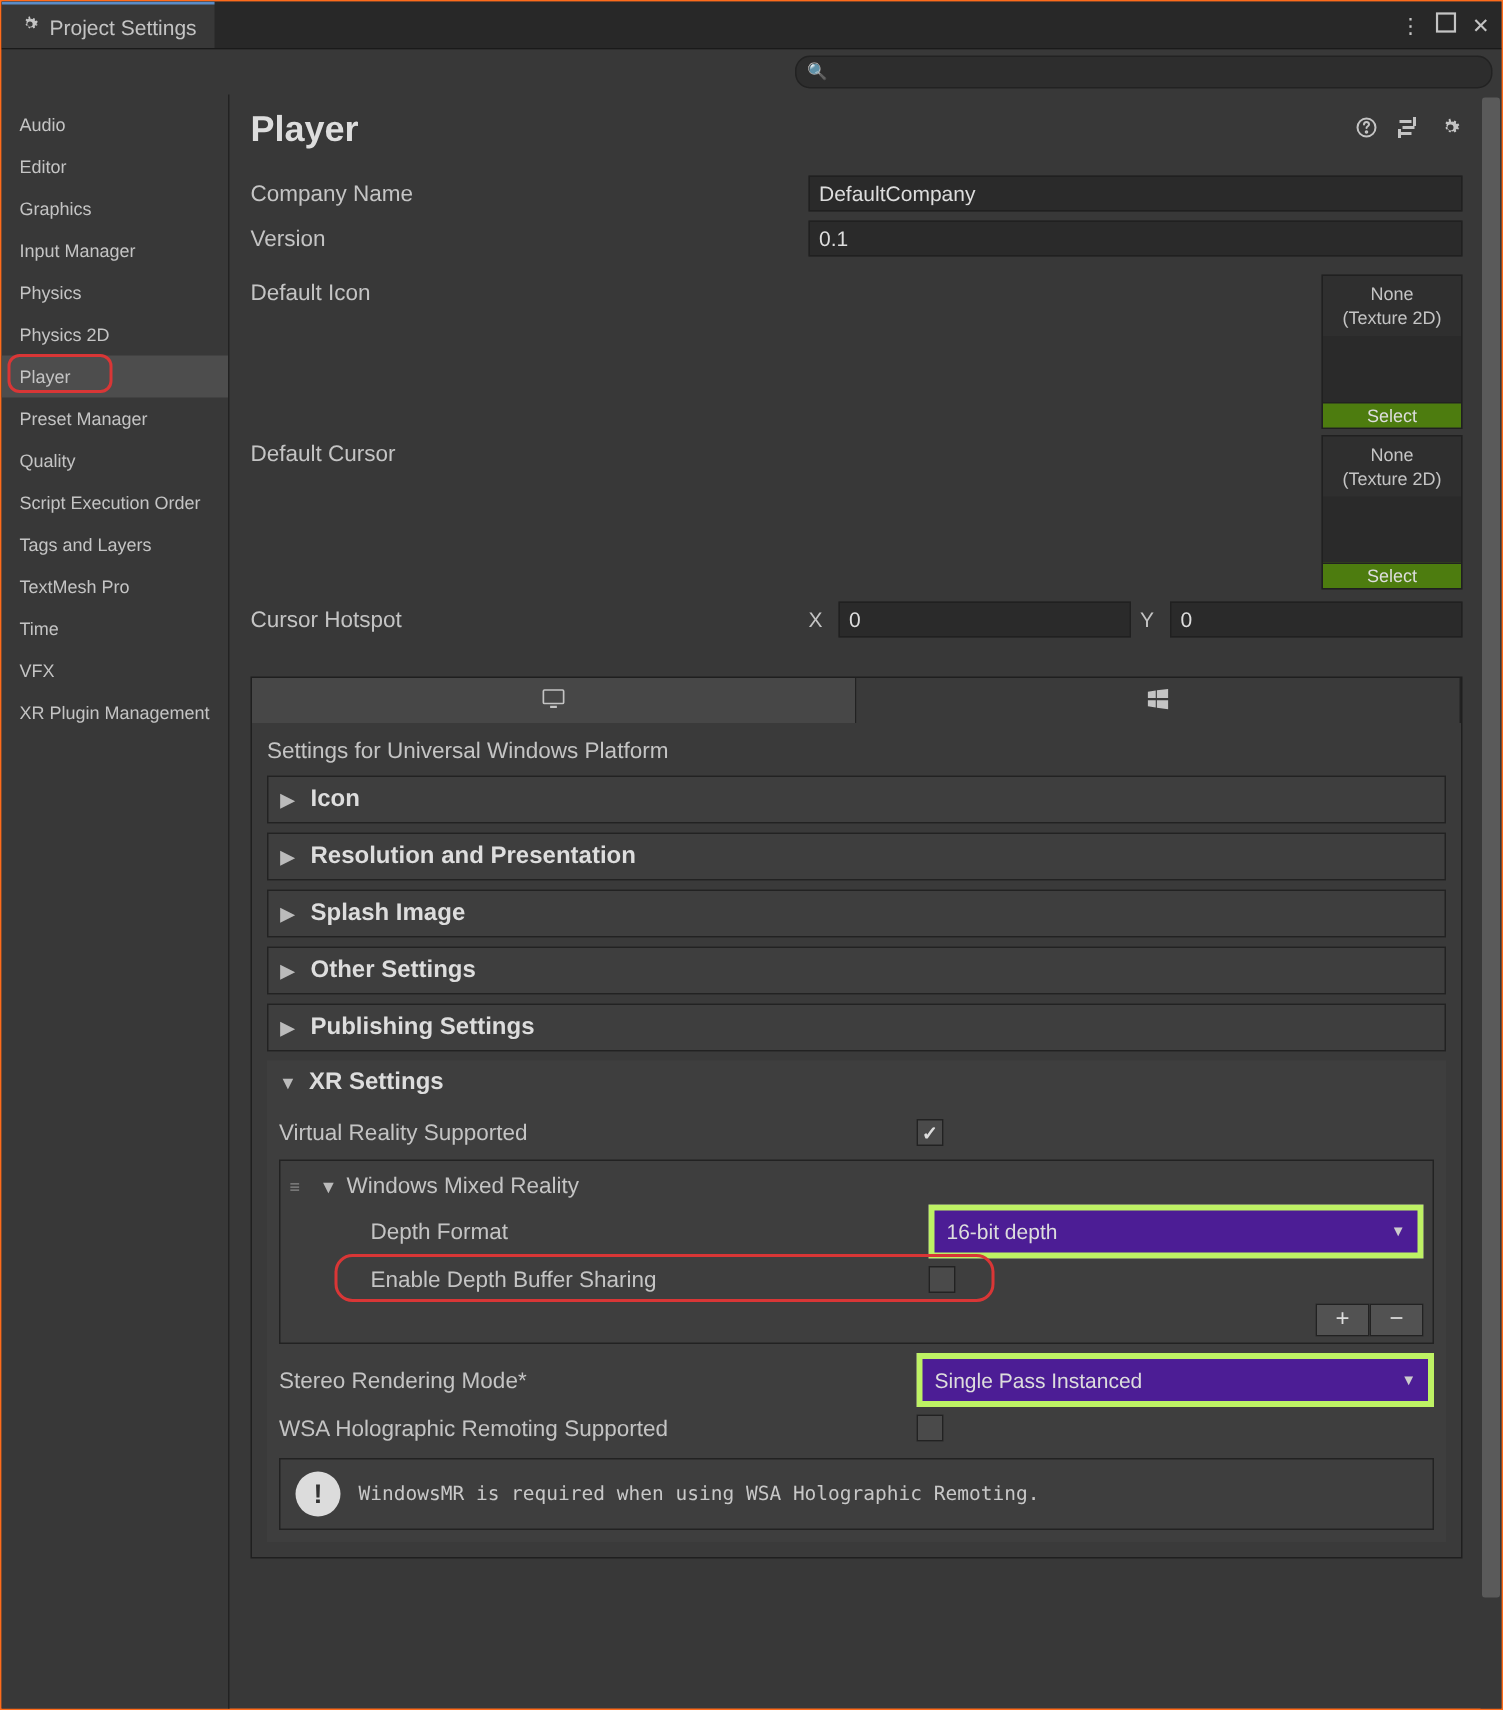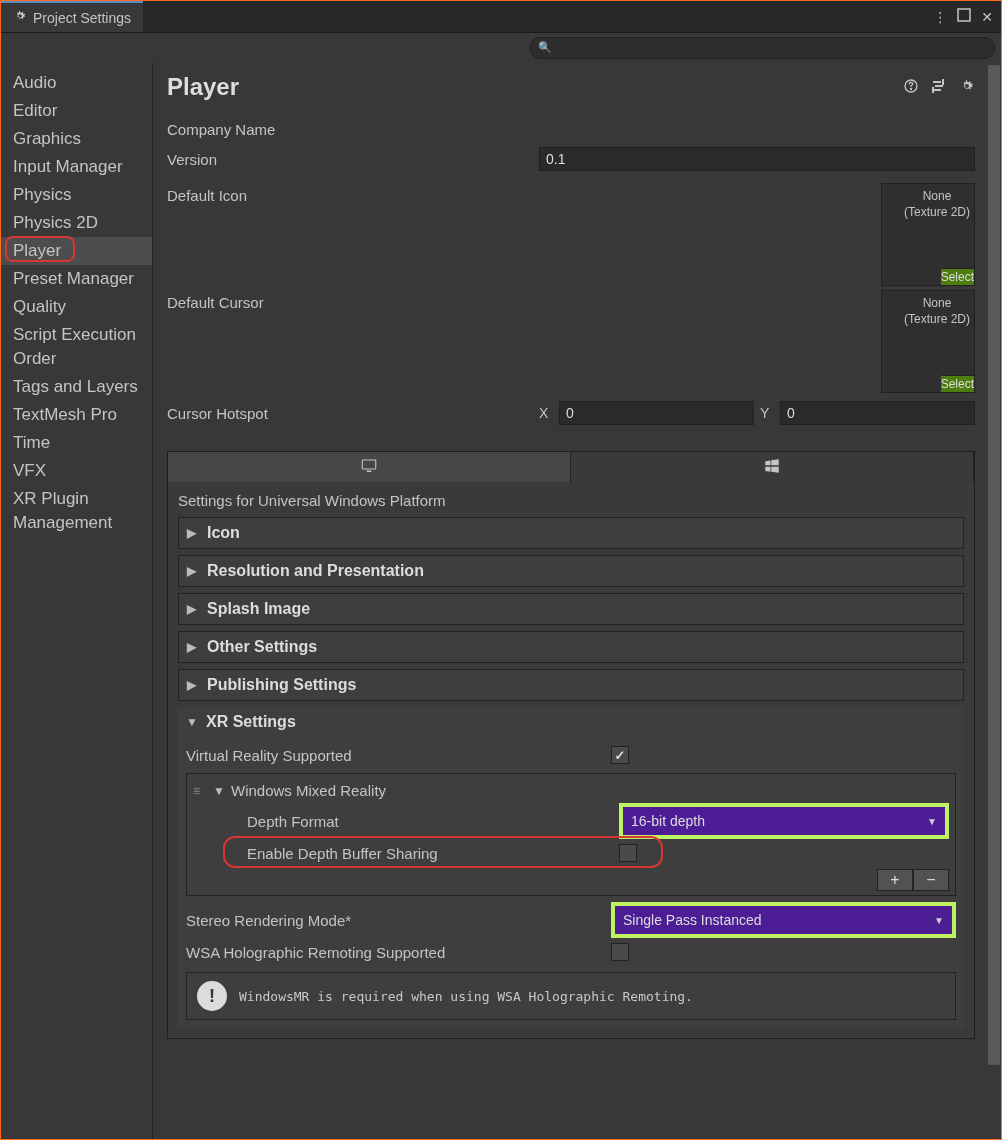--- a/index.html
+++ b/index.html
@@ -64,21 +64,21 @@
 .body-row { display: flex; height: calc(100% - 58px); }
 .sidebar {
   width: 276px;
   background: #383838;
   border-right: 1px solid #222;
   padding: 6px 0;
   overflow-y: auto;
 }
 .sb-item {
   padding: 2px 12px;
-  font-size: 17px;
+  font-size: 12px;
   line-height: 24px;
   cursor: pointer;
   position: relative;
 }
 .sb-item.selected { background: #4d4d4d; }
 .sb-highlight {
   position: absolute;
   border: 2px solid #d93636;
   border-radius: 8px;
   left: 4px; top: -1px;
@@ -133,21 +133,20 @@
 }
 .asset-row { display: flex; align-items: flex-start; margin: 10px 0 0 0; min-height: 92px; }
 .asset-label { width: 372px; font-size: 15px; color: #c4c4c4; padding-top: 4px; }
 .asset-spacer { flex: 1; }
 .asset-box {
   width: 94px;
   border: 1px solid #202020;
   background: #2f2f2f;
   display: flex;
   flex-direction: column;
-  align-items: flex-end;
 }
 .asset-preview-text {
   font-size: 12px;
   color: #c4c4c4;
   text-align: center;
   line-height: 16px;
   padding: 4px 4px;
 }
 .asset-preview-body { height: 44px; background: #2a2a2a; }
 .asset-select-btn {
@@ -375,20 +374,21 @@
           <span>
             <svg width="16" height="16" viewBox="0 0 24 24" fill="#c4c4c4">
                 <path d="M19.4 13l.6-1-.6-1 1.5-1.2-1-1.7-1.8.5-.8-.8.5-1.8-1.7-1-1.2 1.5-1-.6-1 .6L11.7 3l-1.7 1 .5 1.8-.8.8L7.9 6 6.9 7.7 8.4 9l-.6 1 .6 1-1.5 1.2 1 1.7 1.8-.5.8.8-.5 1.8 1.7 1 1.2-1.5 1 .6 1-.6 1.2 1.5 1.7-1-.5-1.8.8-.8 1.8.5 1-1.7L19.4 13zM12 15a3 3 0 110-6 3 3 0 010 6z"></path>
               </svg>
           </span>
         </div>
       </div>
 
       <div class="field-row">
         <div class="field-label">Company Name</div>
+        <input class="text-input" value="DefaultCompany" style="">
       </div>
       <div class="field-row">
         <div class="field-label">Version</div>
         <input class="text-input" value="0.1" style="">
       </div>
 
       <div class="asset-row">
         <div class="asset-label">Default Icon</div>
         <div class="asset-spacer"></div>
         <div class="asset-box">

